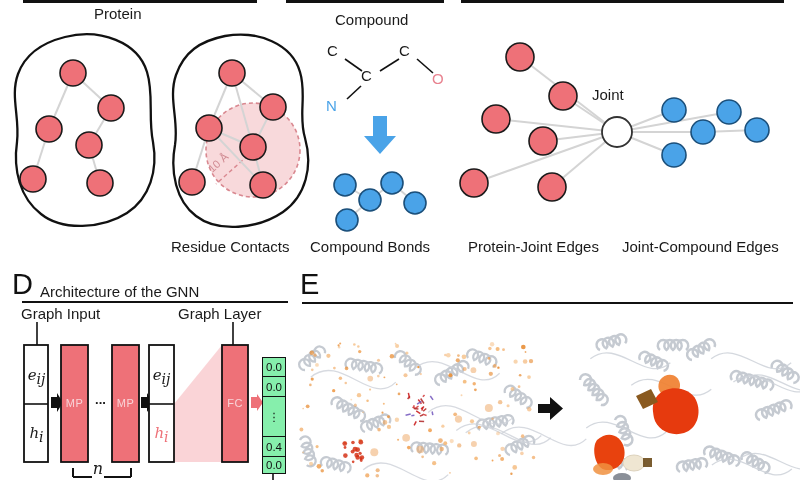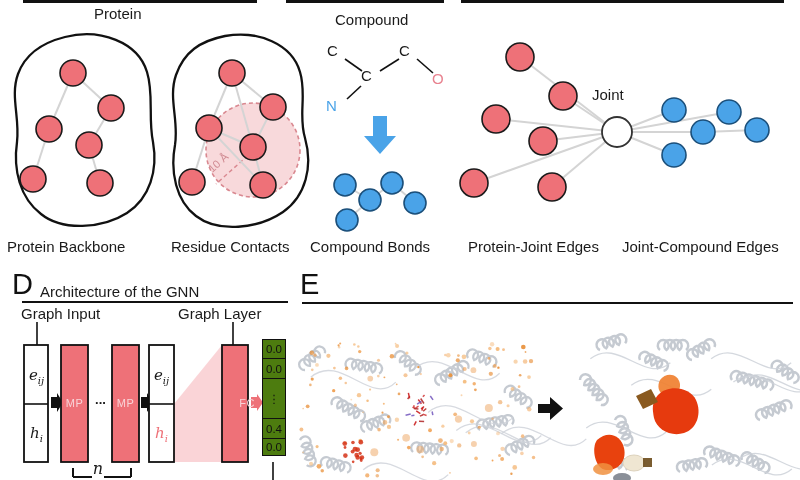--- a/index.html
+++ b/index.html
@@ -4,25 +4,25 @@
 <style>
   html,body{margin:0;padding:0;background:#fff}
   #canvas{position:relative;width:800px;height:480px;background:#ffffff;overflow:hidden;
           font-family:"Liberation Sans",sans-serif;color:#1a1a1a}
   .lbl{position:absolute;white-space:nowrap;font-size:15px;line-height:1.1;color:#1a1a1a}
   .ctr{}
   .topline{position:absolute;top:0;height:3px;background:#111}
   .underline{position:absolute;height:2px;background:#111}
   .panel-letter{position:absolute;font-size:29px;color:#111}
   .math{font-family:"DejaVu Serif",serif;font-style:italic;font-size:15px}
-  .math sub{font-size:10px;font-style:italic}
+  .math sub{font-size:14px;font-style:italic}
   .boxlbl{position:absolute;text-align:center}
   .mp-fc{font-size:11px;font-weight:normal;color:#f8d3d7;letter-spacing:.5px}
-  .vecbox{position:absolute;left:262px;top:339px;width:24px;height:117px;border:1.6px solid #111;
-          box-sizing:border-box;display:flex;flex-direction:column;background:#4d7c0f}
+  .vecbox{position:absolute;left:262px;top:357px;width:24px;height:117px;border:1.6px solid #111;
+          box-sizing:border-box;display:flex;flex-direction:column;background:#86efac}
   .vecbox .cell{display:flex;align-items:center;justify-content:center;font-size:11.5px;color:#111}
   .vecbox .cell+ .cell{border-top:1.5px solid #111}
   .c1{height:18px}.c2{height:19px}.c3{flex:1;font-size:13px}.c4{height:19px}.c5{height:16px}
   .rot{transform:rotate(-42deg);transform-origin:center;color:#d08b92;font-size:11px}
   svg{position:absolute;left:0;top:0}
 </style>
 </head>
 <body>
 
 <div id="canvas">
@@ -376,21 +376,20 @@
   <div class="lbl rot" style="left:205px;top:152px;width:36px">10 Å</div>
 
   <div class="lbl ctr" style="left:327px;top:43px;width:20px">C</div>
   <div class="lbl ctr" style="left:361px;top:68px;width:20px">C</div>
   <div class="lbl ctr" style="left:399px;top:43px;width:20px">C</div>
   <div class="lbl ctr" style="left:432px;top:71px;width:20px;color:#e8828f">O</div>
   <div class="lbl ctr" style="left:326px;top:98px;width:20px;color:#4aa3e8">N</div>
 
   <div class="lbl ctr" style="left:592px;top:87px;width:50px">Joint</div>
 
-  <div class="lbl ctr" style="left:7px;top:239px;width:160px">Protein Backbone</div>
   <div class="lbl ctr" style="left:171px;top:239px;width:160px">Residue Contacts</div>
   <div class="lbl ctr" style="left:310px;top:239px;width:160px">Compound Bonds</div>
   <div class="lbl ctr" style="left:468px;top:239px;width:160px">Protein-Joint Edges</div>
   <div class="lbl ctr" style="left:622px;top:239px;width:185px">Joint-Compound Edges</div>
 
   <div class="panel-letter" style="left:12px;top:268px">D</div>
   <div class="lbl ctr" style="left:40px;top:284px;width:230px">Architecture of the GNN</div>
   <div class="underline" style="left:22px;top:301px;width:266px"></div>
   <div class="lbl" style="left:21px;top:306px">Graph Input</div>
   <div class="lbl ctr" style="left:178px;top:306px;width:90px">Graph Layer</div>
@@ -400,21 +399,21 @@
   <div class="boxlbl math" style="left:24px;top:424px;width:25px">
     <span>h</span><sub>i</sub></div>
   <div class="boxlbl math" style="left:149px;top:366px;width:25px">
     <span>e</span><sub>ij</sub></div>
   <div class="boxlbl math" style="left:149px;top:424px;width:25px;color:#ee7178">
     <span>h</span><sub>i</sub></div>
 
   <div class="boxlbl mp-fc" style="left:61px;top:397px;width:27px">MP</div>
   <div class="boxlbl" style="left:90px;top:392px;width:21px;font-weight:bold;font-size:13px">...</div>
   <div class="boxlbl mp-fc" style="left:112px;top:397px;width:27px">MP</div>
-  <div class="boxlbl mp-fc" style="left:234px;top:397px;width:26px">FC</div>
+  <div class="boxlbl mp-fc" style="left:222px;top:397px;width:26px">FC</div>
   <div class="boxlbl math" style="left:88px;top:459px;width:20px;font-size:16px">n</div>
 
   <div class="vecbox">
     <div class="cell c1">0.0</div>
     <div class="cell c2">0.0</div>
     <div class="cell c3">⋮</div>
     <div class="cell c4">0.4</div>
     <div class="cell c5">0.0</div>
   </div>
 

